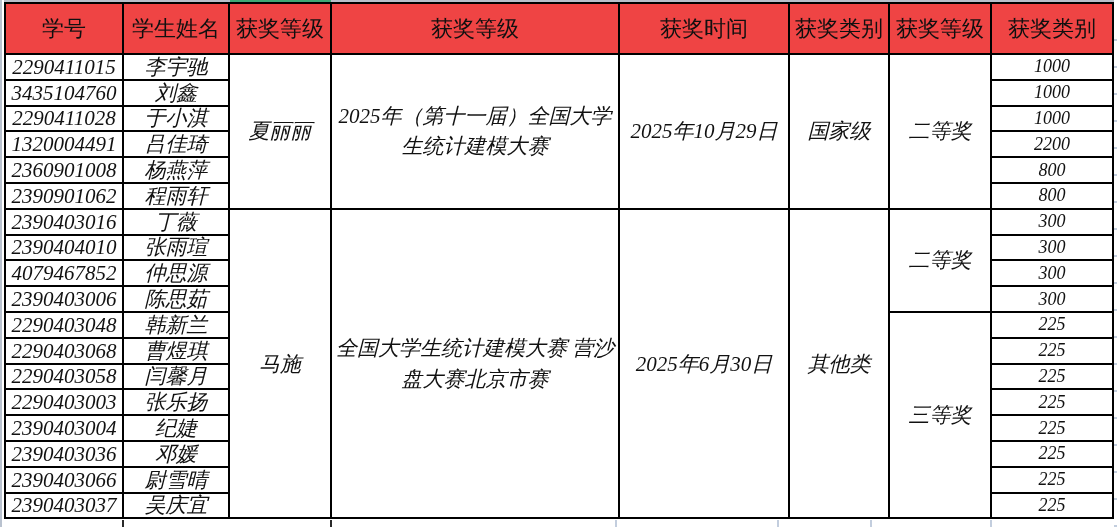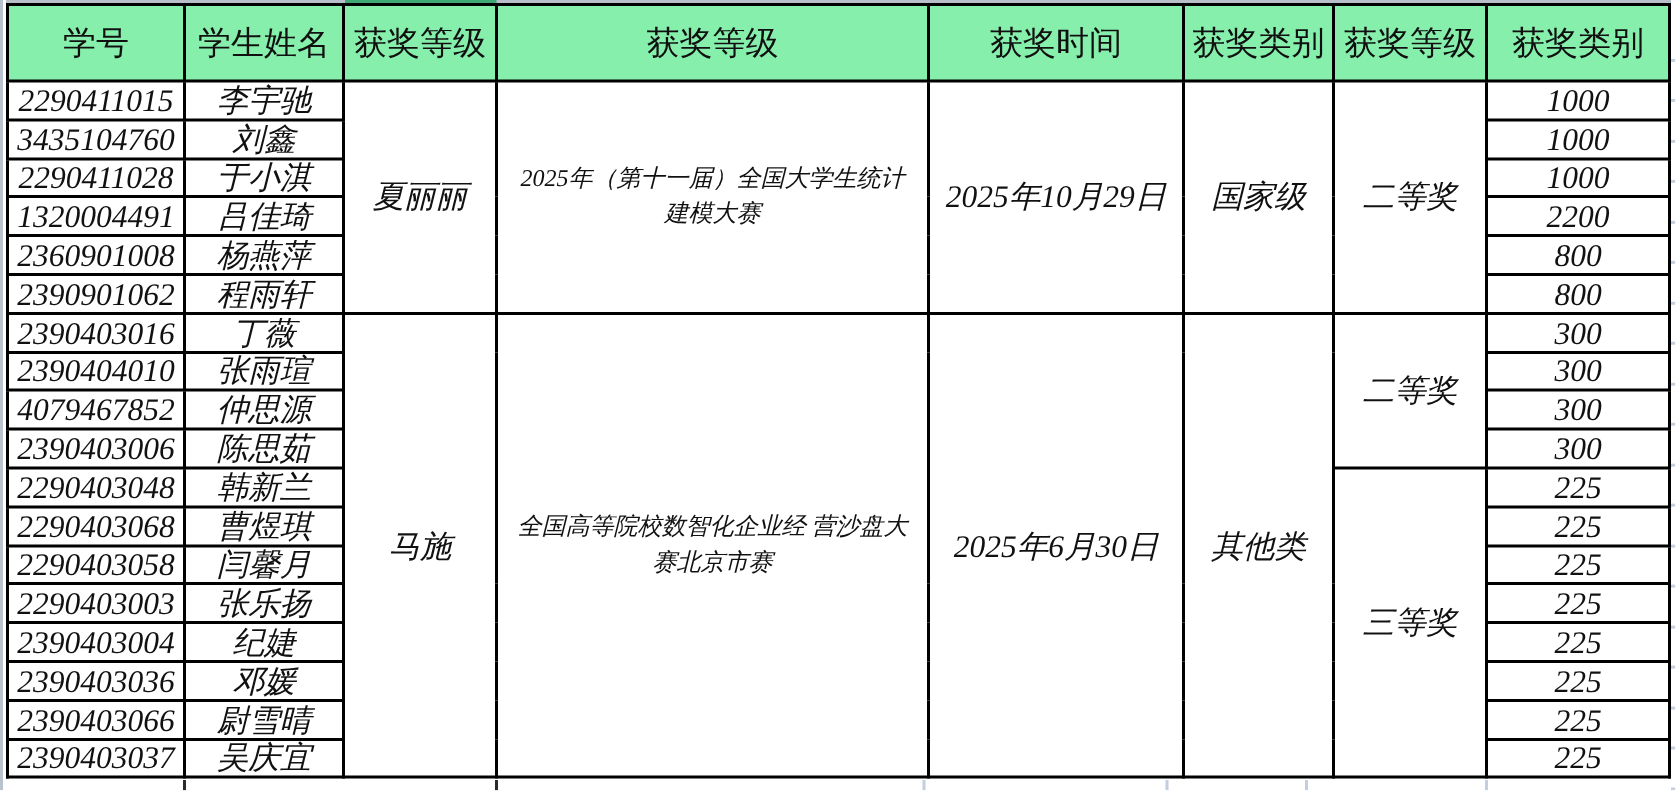--- a/index.html
+++ b/index.html
@@ -35,30 +35,30 @@
   }
   #awards th, #awards td {
     border: 2px solid #000000;
     text-align: center;
     vertical-align: middle;
     padding: 0;
     overflow: hidden;
     white-space: nowrap;
   }
   #awards thead th {
-    background: #86efac;
+    background: #ef4444;
     height: 49px;
     font-size: 22px;
     font-weight: normal;
     color: #101010;
   }
   #awards tbody tr { height: 25.8px; font-style: italic; }
   #awards tbody td { font-size: 21px; line-height: 1.05; background: #ffffff; }
-  #awards td.comp  { white-space: normal; line-height: 1.45; padding: 0 12px; font-size: 16px; }
-  #awards td.amount { font-size: 21px; }
+  #awards td.comp  { white-space: normal; line-height: 1.45; padding: 0 2px; font-size: 21px; }
+  #awards td.amount { font-size: 18px; }
 </style>
 </head>
 <body>
 
 <div id="app">
 
   <div class="top-line"></div>
   <div class="top-green-patch"></div>
   <div class="left-line"></div>
 
@@ -118,21 +118,21 @@
         </tr>
         <tr>
           <td>2390901062</td>
           <td>程雨轩</td>
           <td class="amount">800</td>
         </tr>
         <tr>
           <td>2390403016</td>
           <td>丁薇</td>
           <td rowspan="12">马施</td>
-          <td rowspan="12" class="comp">全国高等院校数智化企业经 营沙盘大赛北京市赛</td>
+          <td rowspan="12" class="comp">全国大学生统计建模大赛 营沙盘大赛北京市赛</td>
           <td rowspan="12">2025年6月30日</td>
           <td rowspan="12">其他类</td>
           <td rowspan="4">二等奖</td>
           <td class="amount">300</td>
         </tr>
         <tr>
           <td>2390404010</td>
           <td>张雨瑄</td>
           <td class="amount">300</td>
         </tr>

